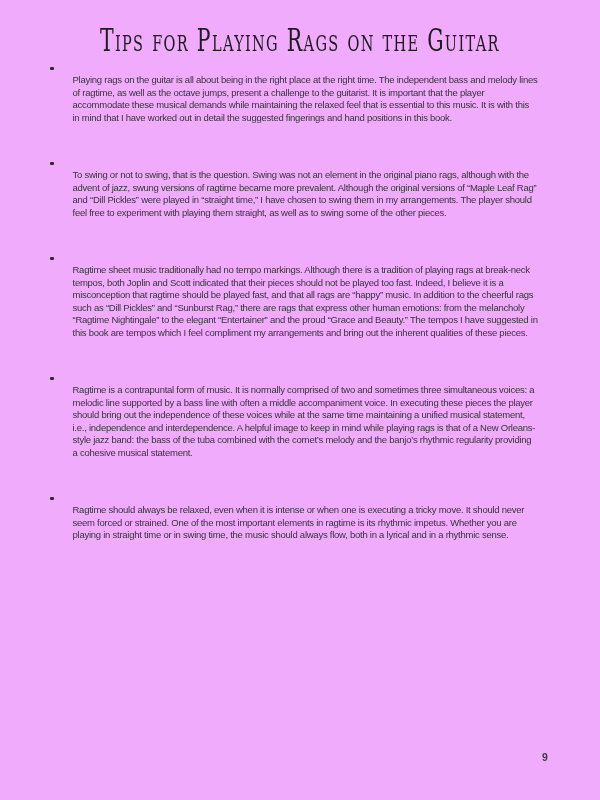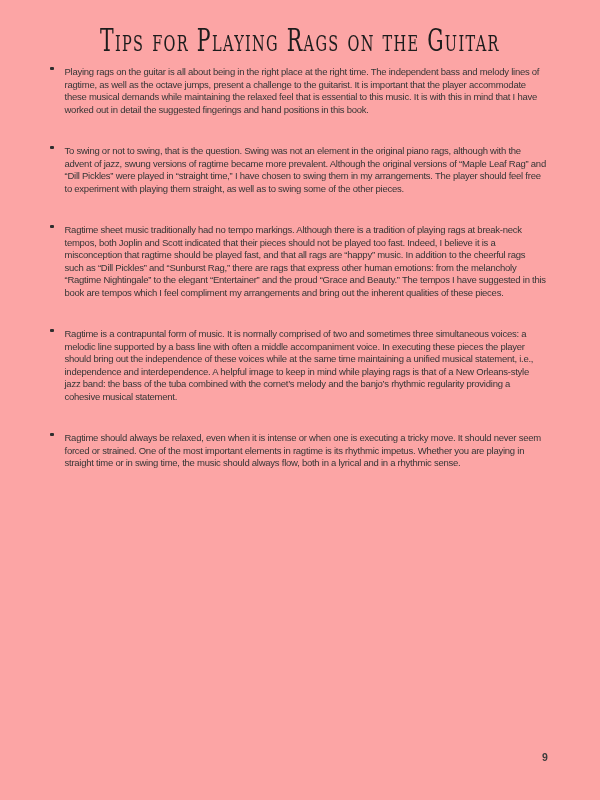--- a/index.html
+++ b/index.html
@@ -4,21 +4,21 @@
 <style>
   html, body {
     margin: 0;
     padding: 0;
     background: #ffffff;
   }
   .page {
     position: relative;
     width: 600px;
     height: 800px;
-    background: #fca5a5;
+    background: #f0abfc;
     overflow: hidden;
     font-family: "Liberation Sans", sans-serif;
     color: #333333;
   }
   .title-wrap {
     position: absolute;
     top: 22px;
     left: 0;
     width: 600px;
     display: flex;
@@ -55,21 +55,21 @@
   .bullet-dot {
     flex: 0 0 auto;
     width: 3.5px;
     height: 3.5px;
     background: #2e2e2e;
     border-radius: 1px;
     margin-top: 4.5px;
     margin-right: 7px;
   }
   .para {
-    margin: 4px;
+    margin: 12px;
     font-size: 9.5px;
     line-height: 12.5px;
     letter-spacing: -0.25px;
     color: #363636;
     text-align: left;
   }
   .page-number {
     position: absolute;
     left: 542px;
     top: 751px;

